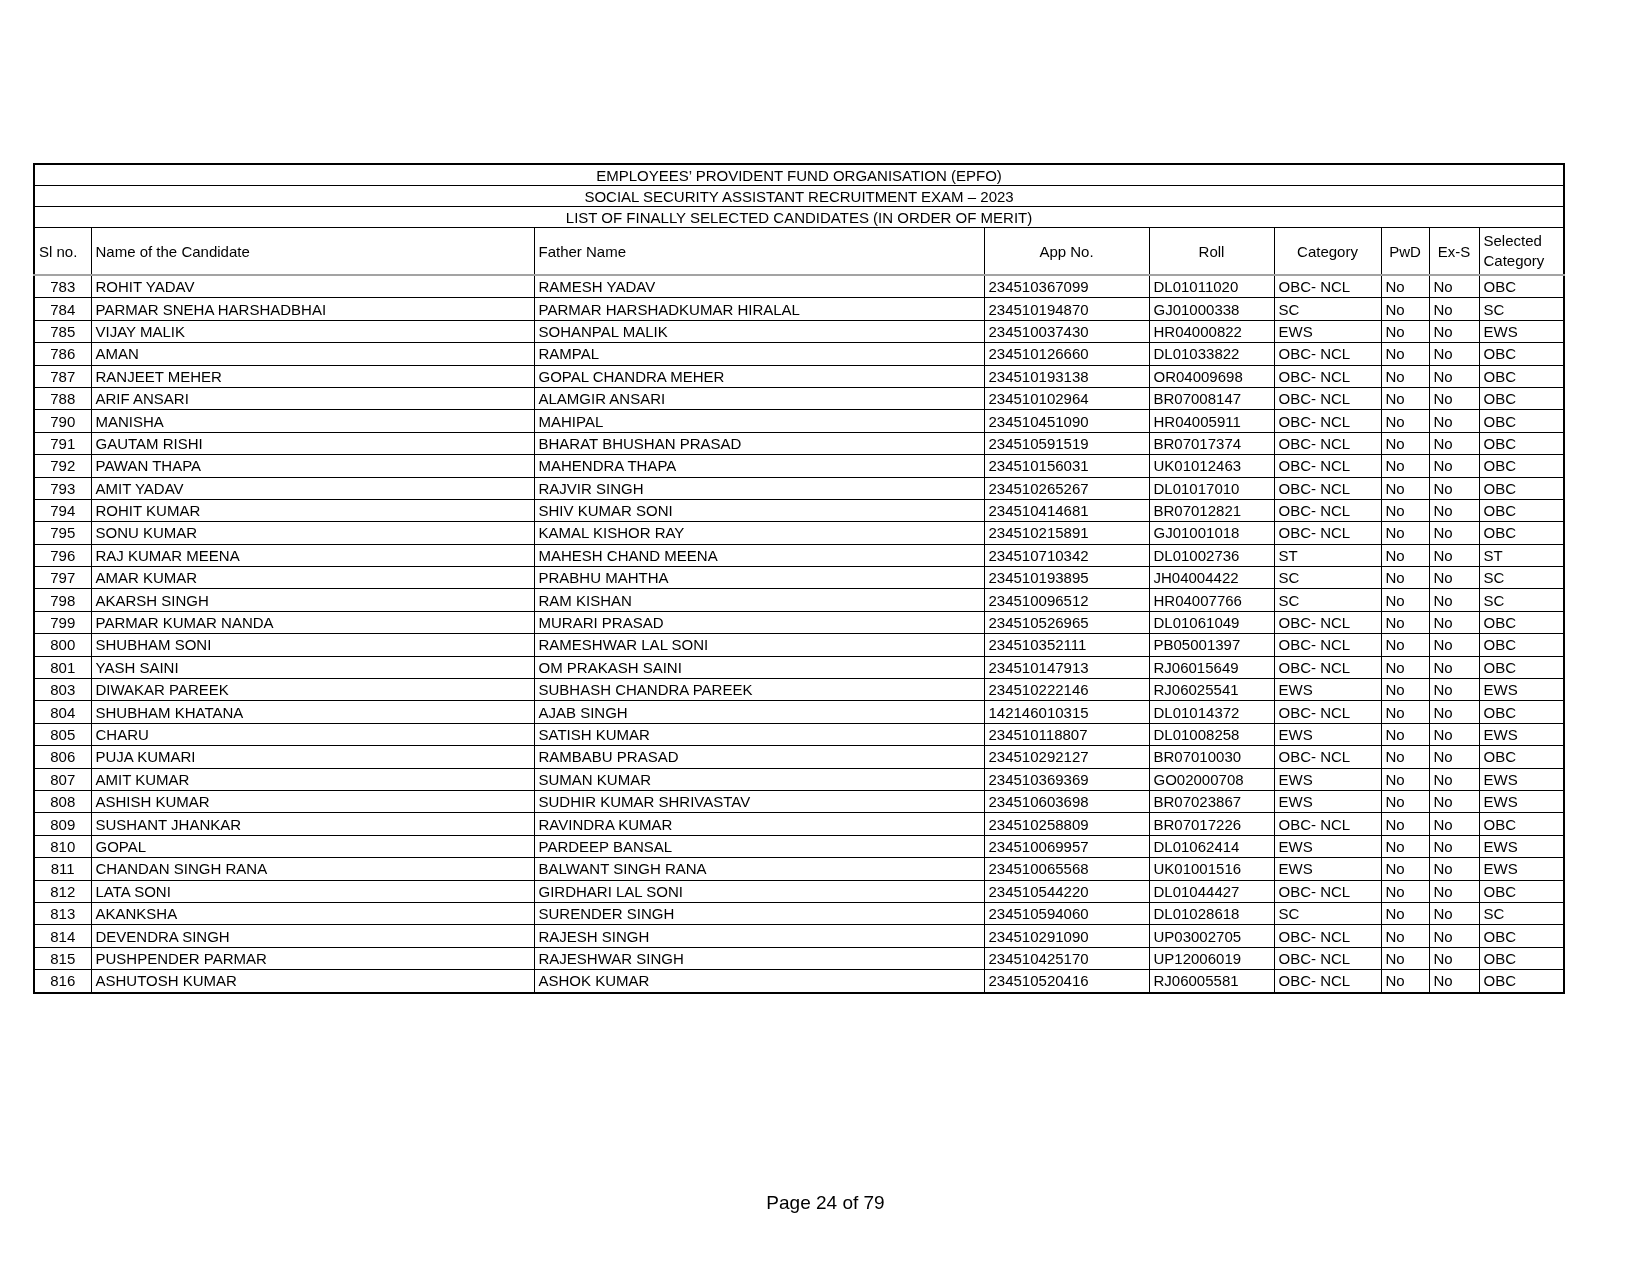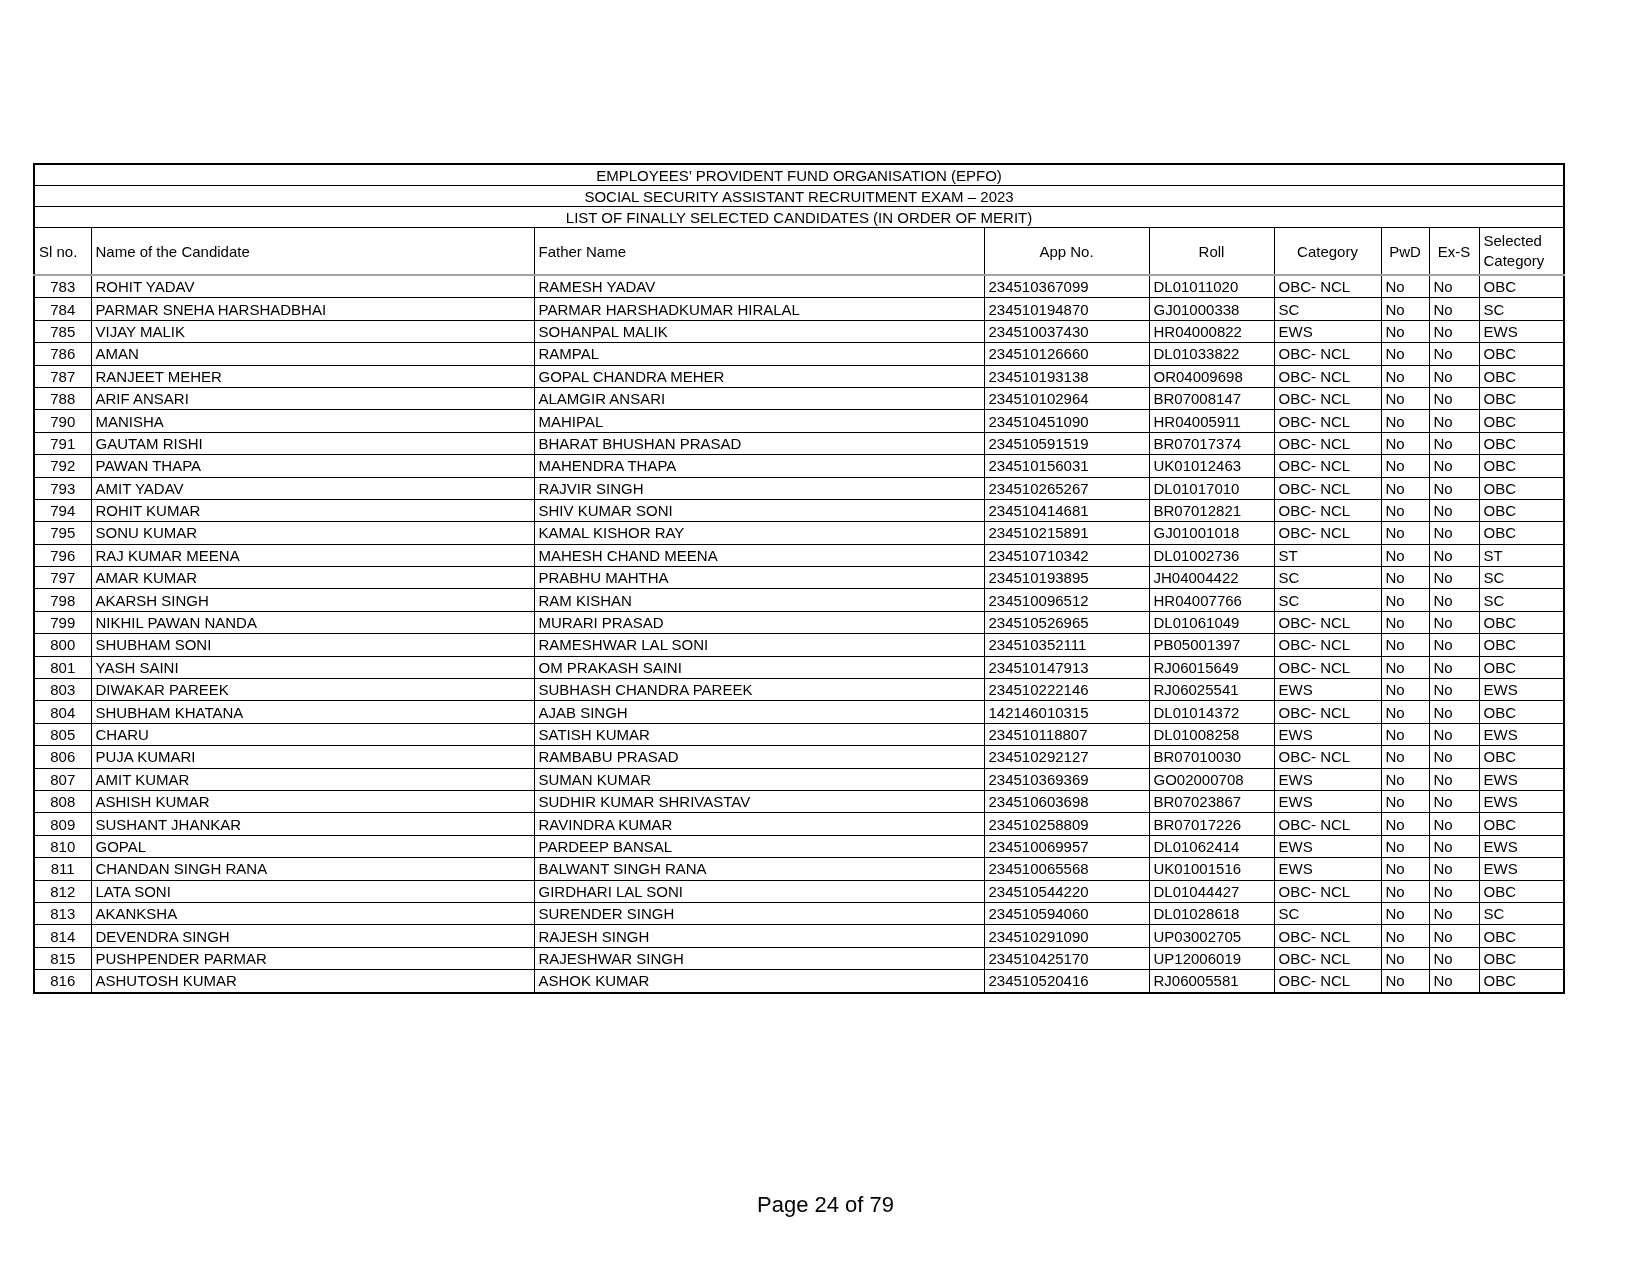--- a/index.html
+++ b/index.html
@@ -61,21 +61,21 @@
   tbody.rows td {
     height: 21.4px;
   }
   tbody.rows td.c0 { text-align: center; padding: 0 8px; }
   .footer {
     position: absolute;
     left: 0;
     right: 0;
     top: 1192px;
     text-align: center;
-    font-size: 22px;
+    font-size: 19px;
   }
 </style>
 </head>
 <body>
 
 <div class="page">
   <div class="sheet">
     <table class="merit">
       <colgroup>
         <col style="width:57px">
@@ -271,21 +271,21 @@
             <td class="c2">RAM KISHAN</td>
             <td class="c3">234510096512</td>
             <td class="c4">HR04007766</td>
             <td class="c5">SC</td>
             <td class="c6">No</td>
             <td class="c7">No</td>
             <td class="c8">SC</td>
           </tr>
           <tr>
             <td class="c0">799</td>
-            <td class="c1">NIKHIL PAWAN NANDA</td>
+            <td class="c1">PARMAR KUMAR NANDA</td>
             <td class="c2">MURARI PRASAD</td>
             <td class="c3">234510526965</td>
             <td class="c4">DL01061049</td>
             <td class="c5">OBC- NCL</td>
             <td class="c6">No</td>
             <td class="c7">No</td>
             <td class="c8">OBC</td>
           </tr>
           <tr>
             <td class="c0">800</td>

